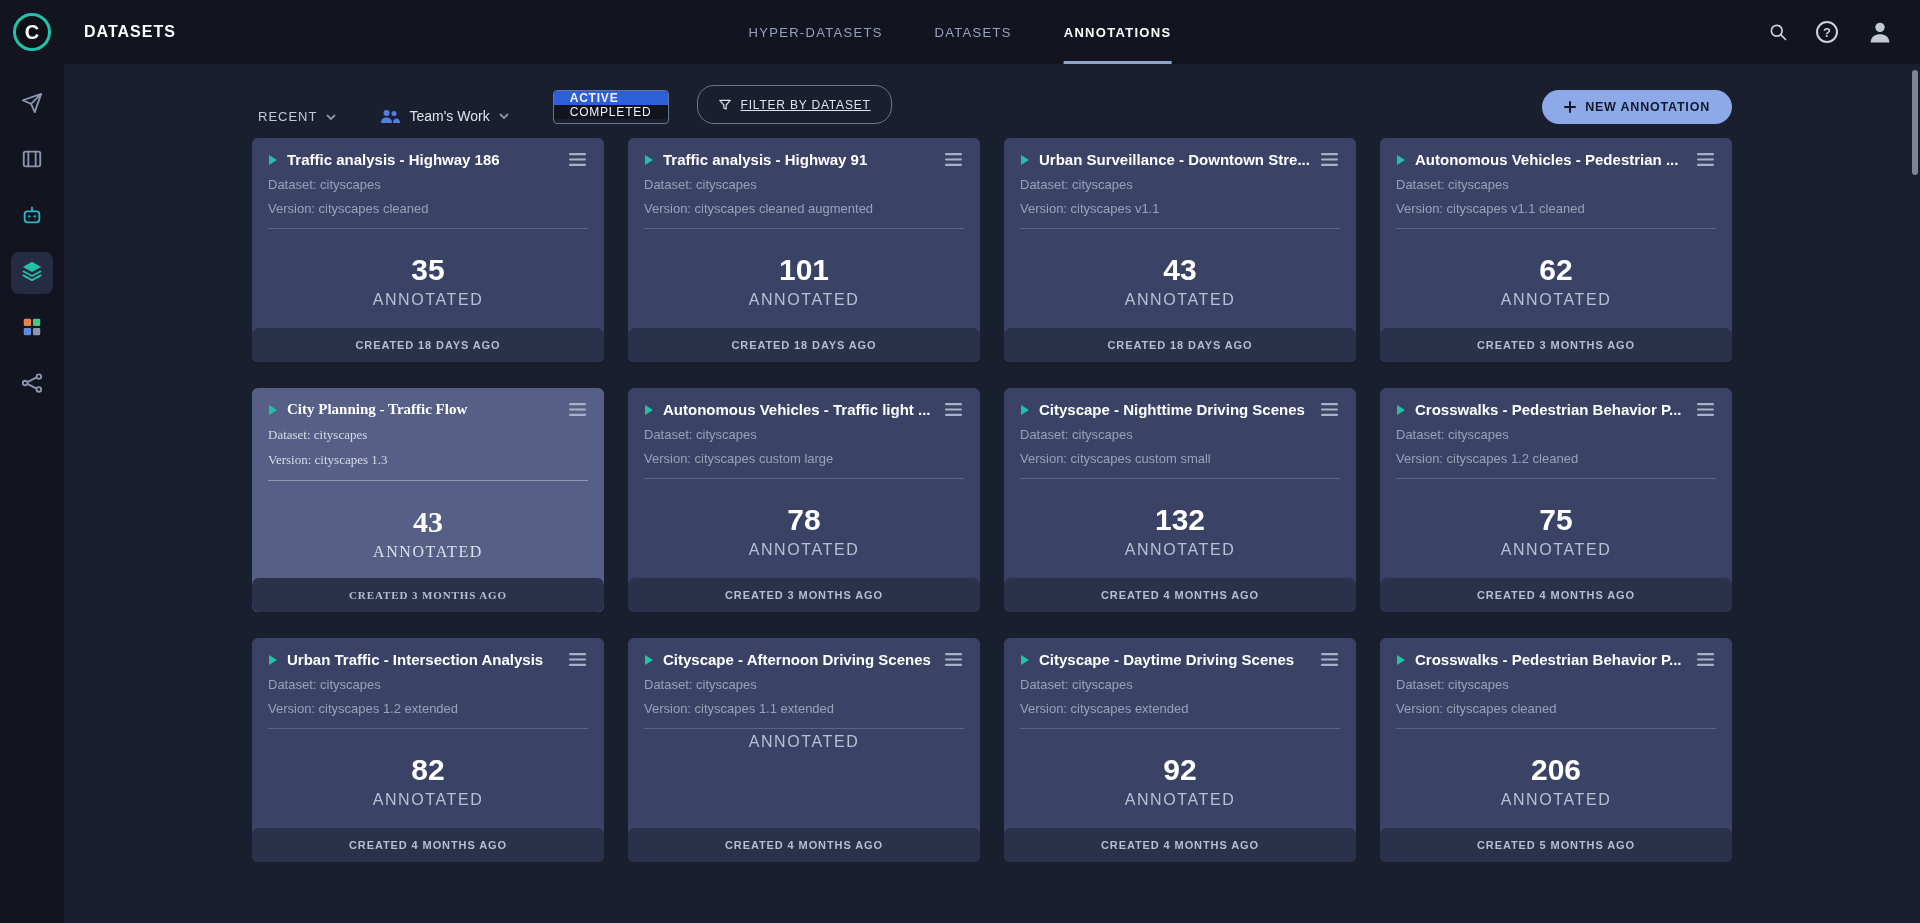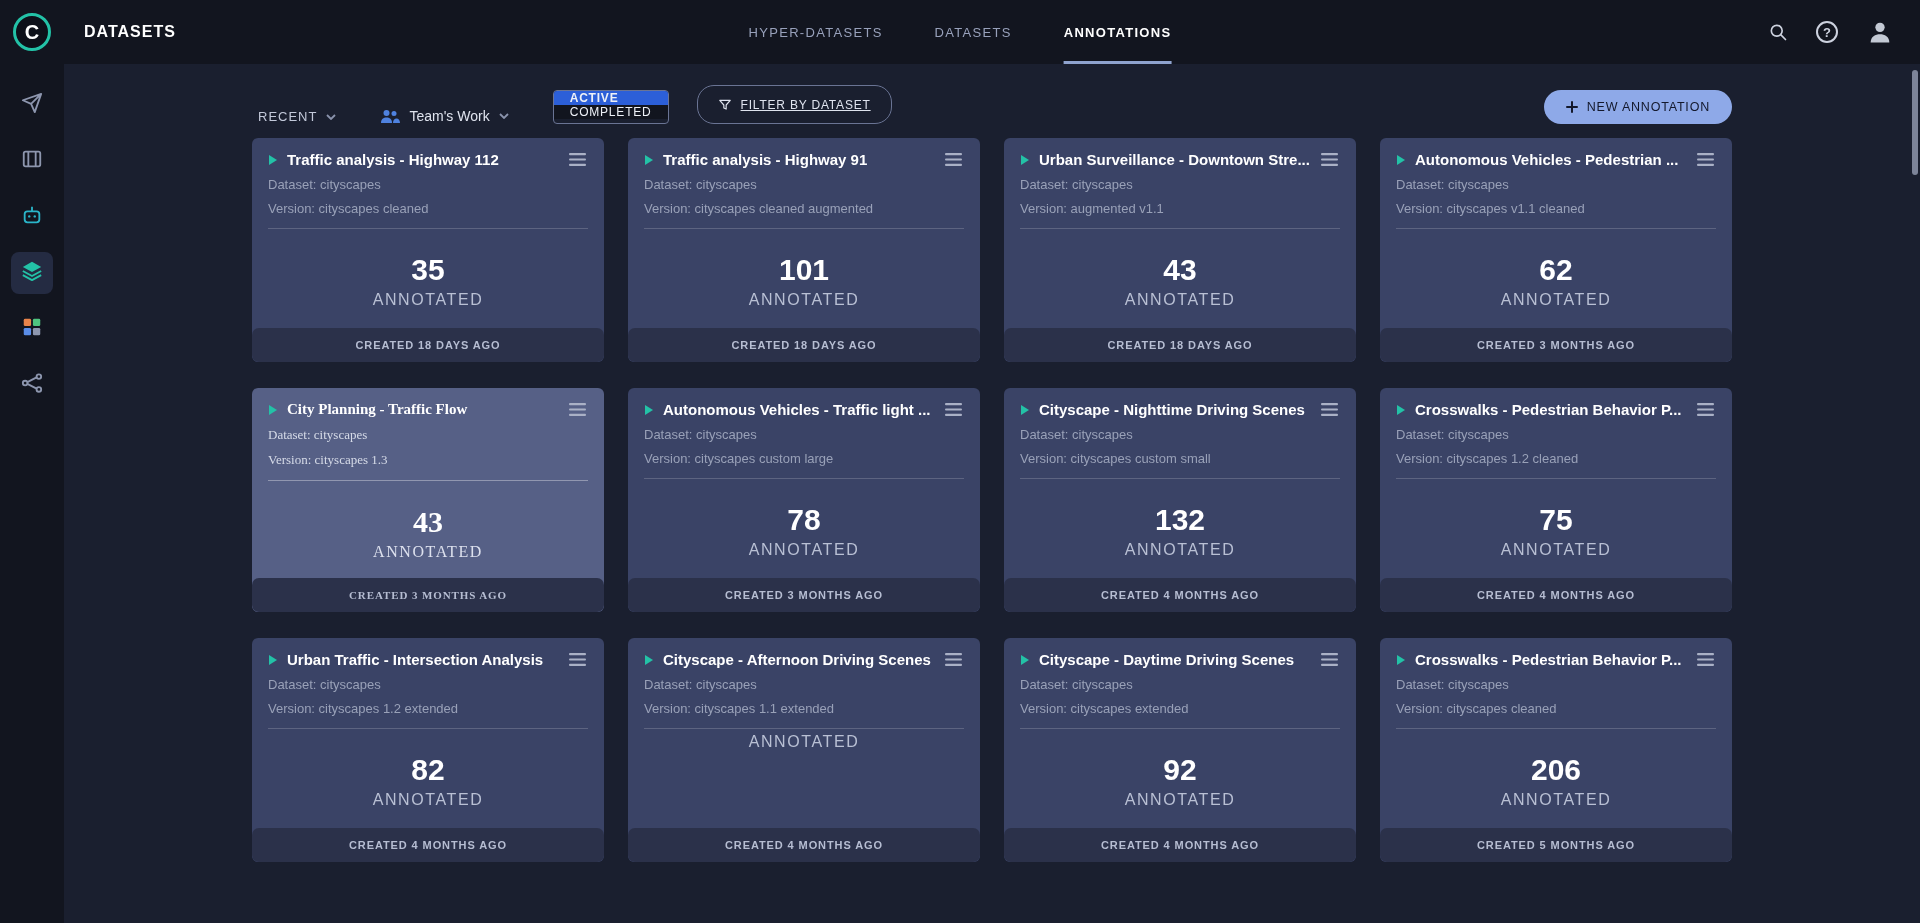--- a/index.html
+++ b/index.html
@@ -51,21 +51,21 @@
   .sort{display:flex;align-items:center;gap:9px;color:#c3c9da;font-size:13px;letter-spacing:1px;cursor:pointer;margin-left:6px;}
   .scope{display:flex;align-items:center;gap:9px;color:var(--text-light);font-size:14px;cursor:pointer;margin-left:44px;}
   .caret{color:#8a93ad;display:flex;}
   .toggle-group{display:flex;height:34px;border:1px solid #6a7494;border-radius:4px;overflow:hidden;margin-left:44px;flex-direction:column;}
   .toggle-btn{display:flex;align-items:center;padding:0 16px;font-size:12px;letter-spacing:0.8px;cursor:pointer;color:#eef1f7;}
   .toggle-btn.selected{background:var(--active-blue);font-weight:bold;}
   .toggle-btn.unselected{background:var(--header-bg);}
   .filter-btn{height:39px;border:1px solid #6a7494;border-radius:17px;background:transparent;color:var(--text-light);
               font-size:12px;letter-spacing:0.8px;display:flex;align-items:center;gap:9px;padding:8px 20px;margin-left:28px;cursor:pointer;text-decoration:underline;}
   .spacer{flex:1;}
-  .new-btn{height:34px;background:var(--new-button);border-radius:17px;color:#13182b;font-weight:normal;font-size:12.5px;
+  .new-btn{height:34px;background:var(--new-button);border-radius:17px;color:#13182b;font-weight:bold;font-size:12.5px;
            letter-spacing:0.8px;display:flex;align-items:center;gap:9px;padding:0 22px;cursor:pointer;border:none;}
   
   .grid{display:grid;grid-template-columns:repeat(4,352px);gap:26px 24px;}
   .card{height:224px;background:var(--card);border-radius:6px;display:flex;flex-direction:column;overflow:hidden;cursor:pointer;}
   .card.highlighted{background:var(--card-highlighted);font-family:Liberation Serif, serif;}
   .card-body{padding:13px 16px 0;flex:1;display:flex;flex-direction:column;min-width:0;}
   .card-head{display:flex;align-items:center;gap:9px;}
   .play{color:var(--accent-teal);display:flex;flex-shrink:0;}
   .card-title{color:#fff;font-weight:bold;font-size:15px;white-space:nowrap;overflow:hidden;text-overflow:ellipsis;flex:1;}
   .menu-btn{color:#aab1c6;display:flex;flex-shrink:0;cursor:pointer;padding:2px;}
@@ -225,21 +225,21 @@
 
     <div class="grid">
   <div class="card">
     <div class="card-body">
       <div class="card-head">
         <span class="play">
           <svg width="10" height="12" viewBox="0 0 10 12">
                   <path d="M1 1 L9 6 L1 11 Z" fill="currentColor"></path>
                 </svg>
         </span>
-        <span class="card-title">Traffic analysis - Highway 112</span>
+        <span class="card-title">Traffic analysis - Highway 186</span>
         <span class="menu-btn">
           <svg width="17" height="13" viewBox="0 0 17 13" fill="currentColor">
             <rect x="0" y="0" width="17" height="2.2" rx="1"></rect>
                   <rect x="0" y="5.4" width="17" height="2.2" rx="1"></rect>
                   <rect x="0" y="10.8" width="17" height="2.2" rx="1"></rect>
           </svg>
         </span>
       </div>
       <div class="card-meta">Dataset: cityscapes</div>
       <div class="card-meta">Version: cityscapes cleaned</div>
@@ -287,21 +287,21 @@
         <span class="card-title">Urban Surveillance - Downtown Stre...</span>
         <span class="menu-btn">
           <svg width="17" height="13" viewBox="0 0 17 13" fill="currentColor">
             <rect x="0" y="0" width="17" height="2.2" rx="1"></rect>
                   <rect x="0" y="5.4" width="17" height="2.2" rx="1"></rect>
                   <rect x="0" y="10.8" width="17" height="2.2" rx="1"></rect>
           </svg>
         </span>
       </div>
       <div class="card-meta">Dataset: cityscapes</div>
-      <div class="card-meta">Version: augmented v1.1</div>
+      <div class="card-meta">Version: cityscapes v1.1</div>
       <div class="divider"></div>
       <div class="count">43</div>
       <div class="annotated">ANNOTATED</div>
     </div>
     <div class="card-footer">CREATED 18 DAYS AGO</div>
   </div>
 
   <div class="card">
     <div class="card-body">
       <div class="card-head">

